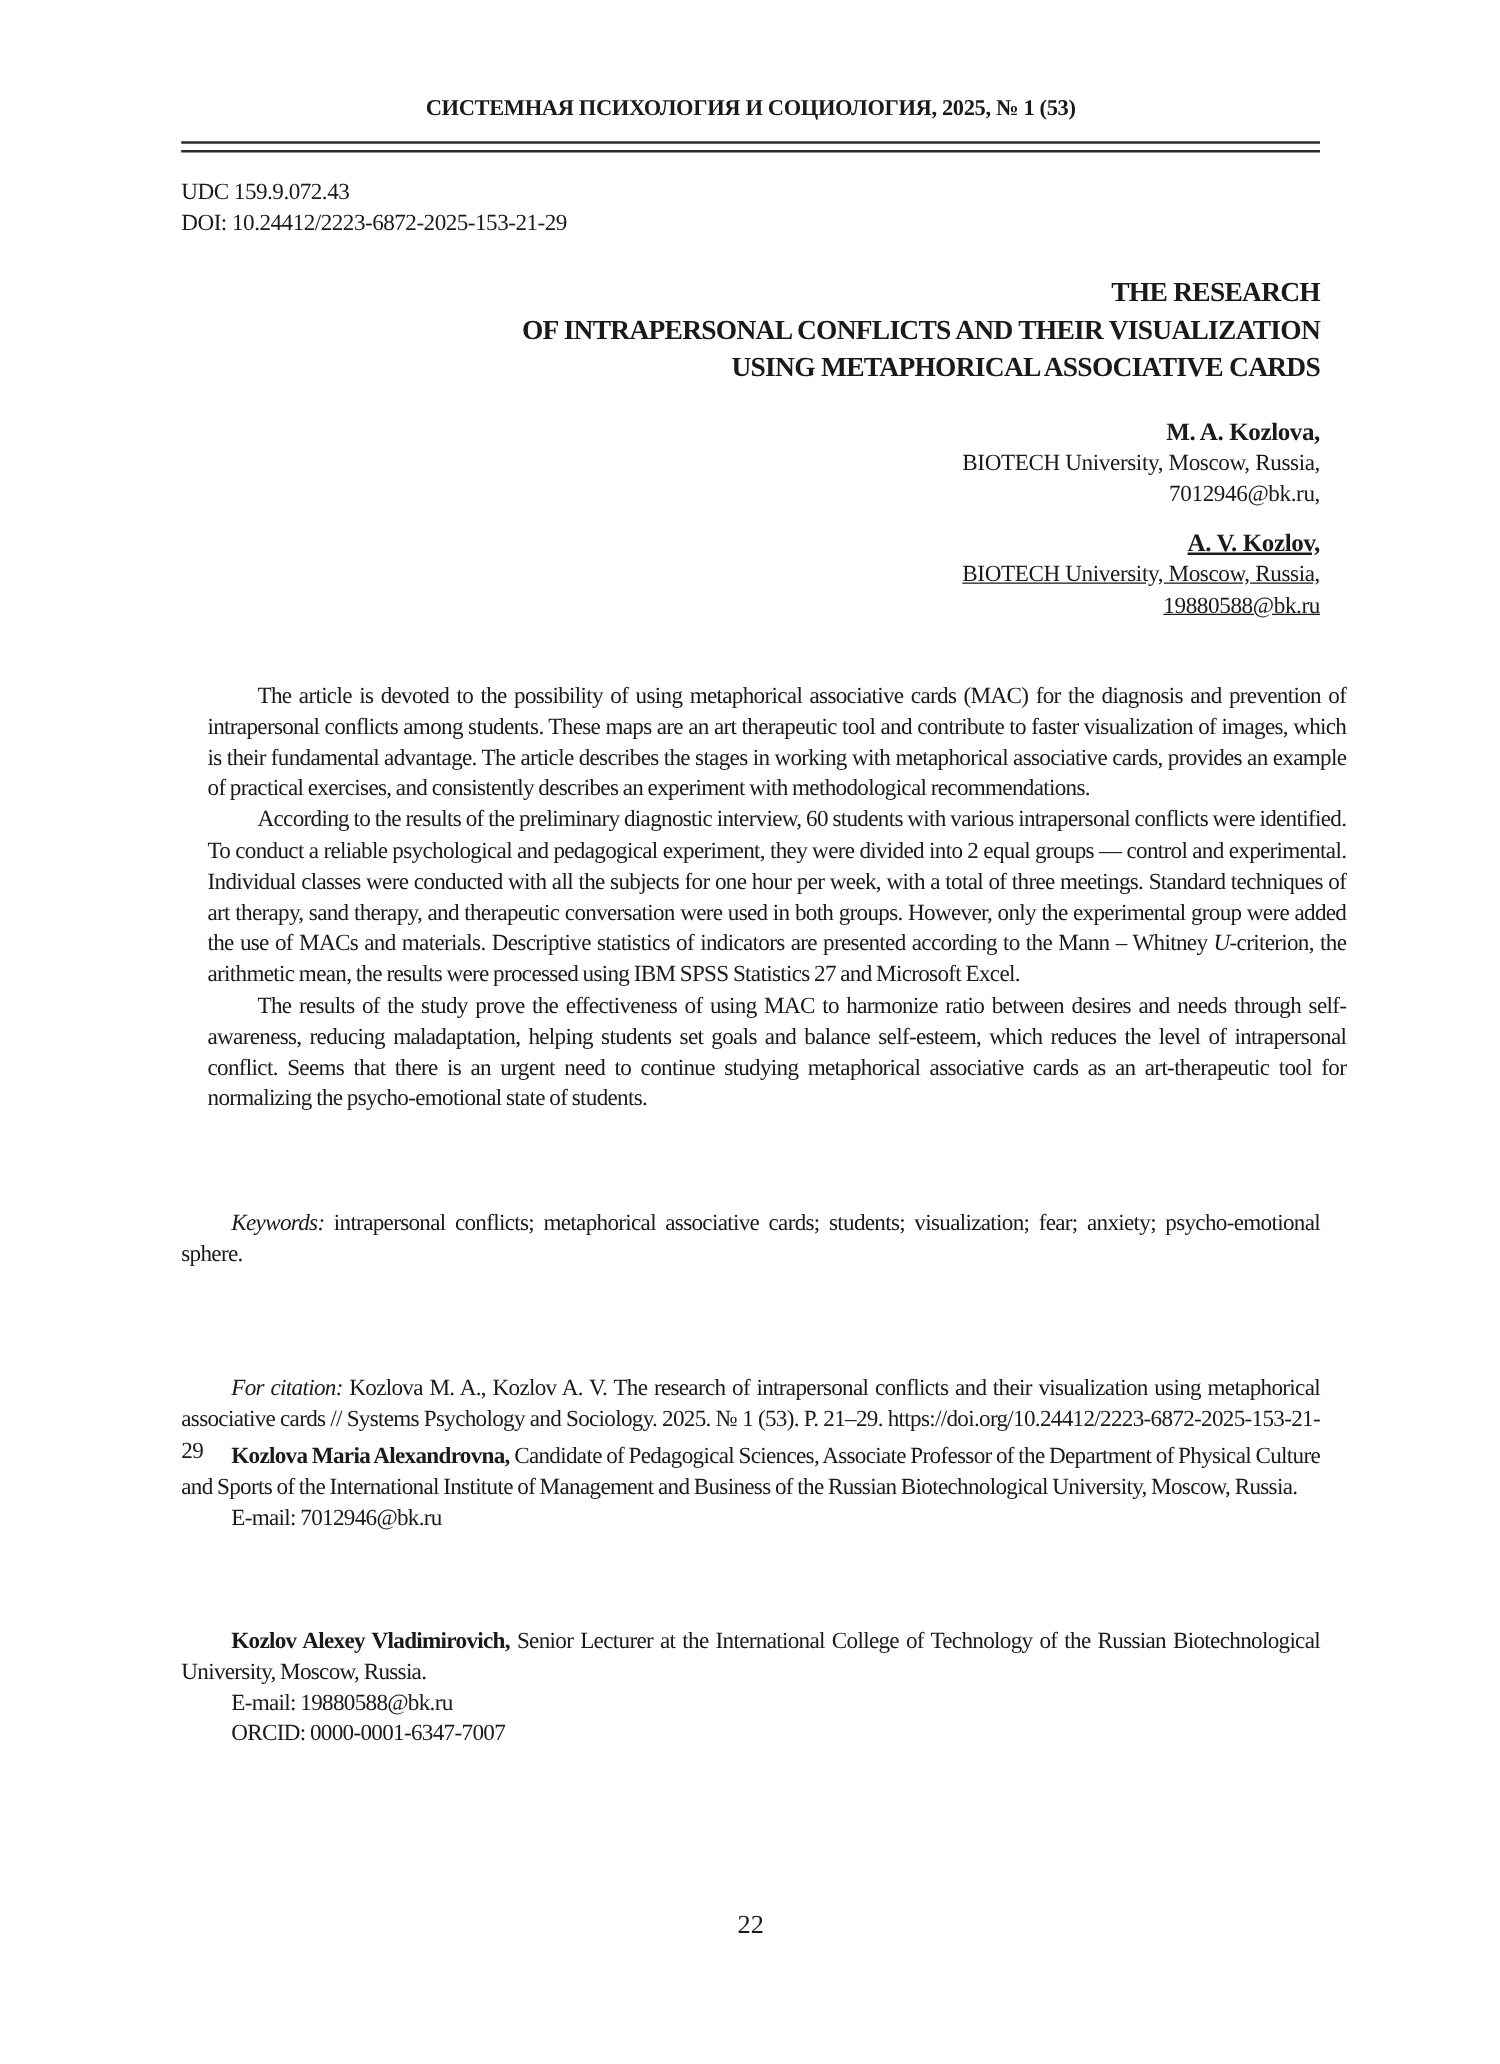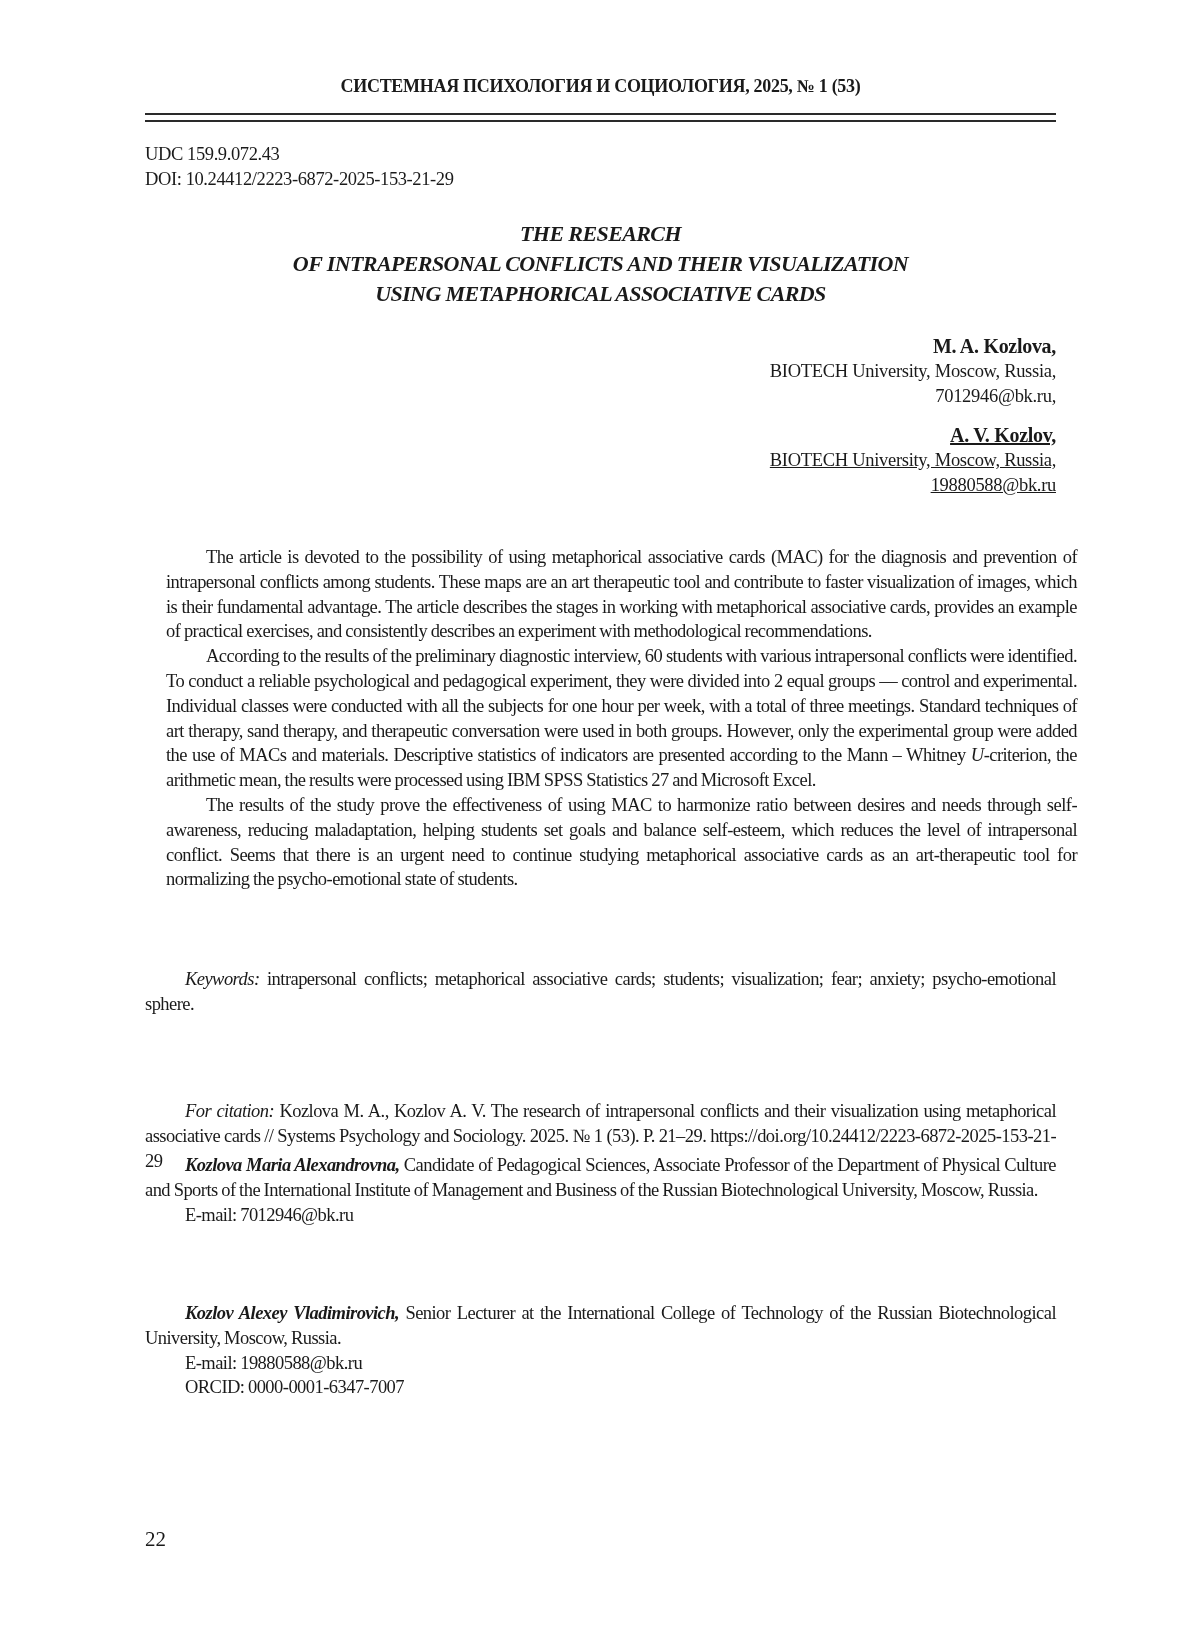--- a/index.html
+++ b/index.html
@@ -5,38 +5,38 @@
   html, body { margin: 0; padding: 0; background: #ffffff; }
   body { width: 1200px; height: 1651px; position: relative; overflow: hidden;
          font-family: "Liberation Serif", "DejaVu Serif", serif; color: #1a1a1a; }
   .page { position: absolute; left: 145px; top: 0; width: 911px; }
   .running-head { position: absolute; top: 76px; left: 0; width: 911px; text-align: center;
                   font-weight: bold; font-size: 18px; letter-spacing: -0.3px; }
   .rule { position: absolute; left: 0; width: 911px; height: 2px; background: #2a2a2a; }
   .rule.r1 { top: 113px; }
   .rule.r2 { top: 120px; }
   .meta { position: absolute; top: 142px; left: 0; font-size: 18.5px; line-height: 24.5px; letter-spacing: -0.4px; }
-  .title { position: absolute; top: 219px; left: 0; width: 911px; text-align: center;
-           font-weight: bold; font-size: 22px; line-height: 30px; letter-spacing: -0.6px; font-style: italic; }
+  .title { position: absolute; top: 219px; left: 0; width: 911px; text-align: right;
+           font-weight: bold; font-size: 22px; line-height: 30px; letter-spacing: -0.6px; }
   .authors { position: absolute; top: 334px; right: 0; width: 500px; text-align: right;
              font-size: 18.5px; line-height: 25px; letter-spacing: -0.3px; }
   .author-name { font-weight: bold; font-size: 20px; }
   .author-block + .author-block { margin-top: 14px; text-decoration: underline; }
   .body-text { position: absolute; left: 0; width: 911px; font-size: 18.5px; line-height: 24.8px;
                text-align: justify; letter-spacing: -0.55px; word-spacing: -0.5px; }
   .body-text p { margin: 0; text-indent: 40px; }
   .abstract { top: 545px; margin-left: 21px; }
   .keywords { top: 967px; }
   .citation { top: 1099px; }
   .bio1 { top: 1153px; }
   .bio2 { top: 1301px; }
   .bio-line { display: block; text-indent: 40px; }
   em { font-style: italic; }
-  b { font-weight: bold; font-style: italic; }
-  .page-number { position: absolute; top: 1527px; left: 0; width: 911px; 
+  b { font-weight: bold; }
+  .page-number { position: absolute; top: 1527px; left: 0; width: 911px; text-align: center;
                  font-size: 21px; }
 </style>
 </head>
 <body>
 
 <div class="page">
 
   <div class="running-head">СИСТЕМНАЯ ПСИХОЛОГИЯ И СОЦИОЛОГИЯ, 2025, № 1 (53)</div>
   <div class="rule r1"></div>
   <div class="rule r2"></div>

